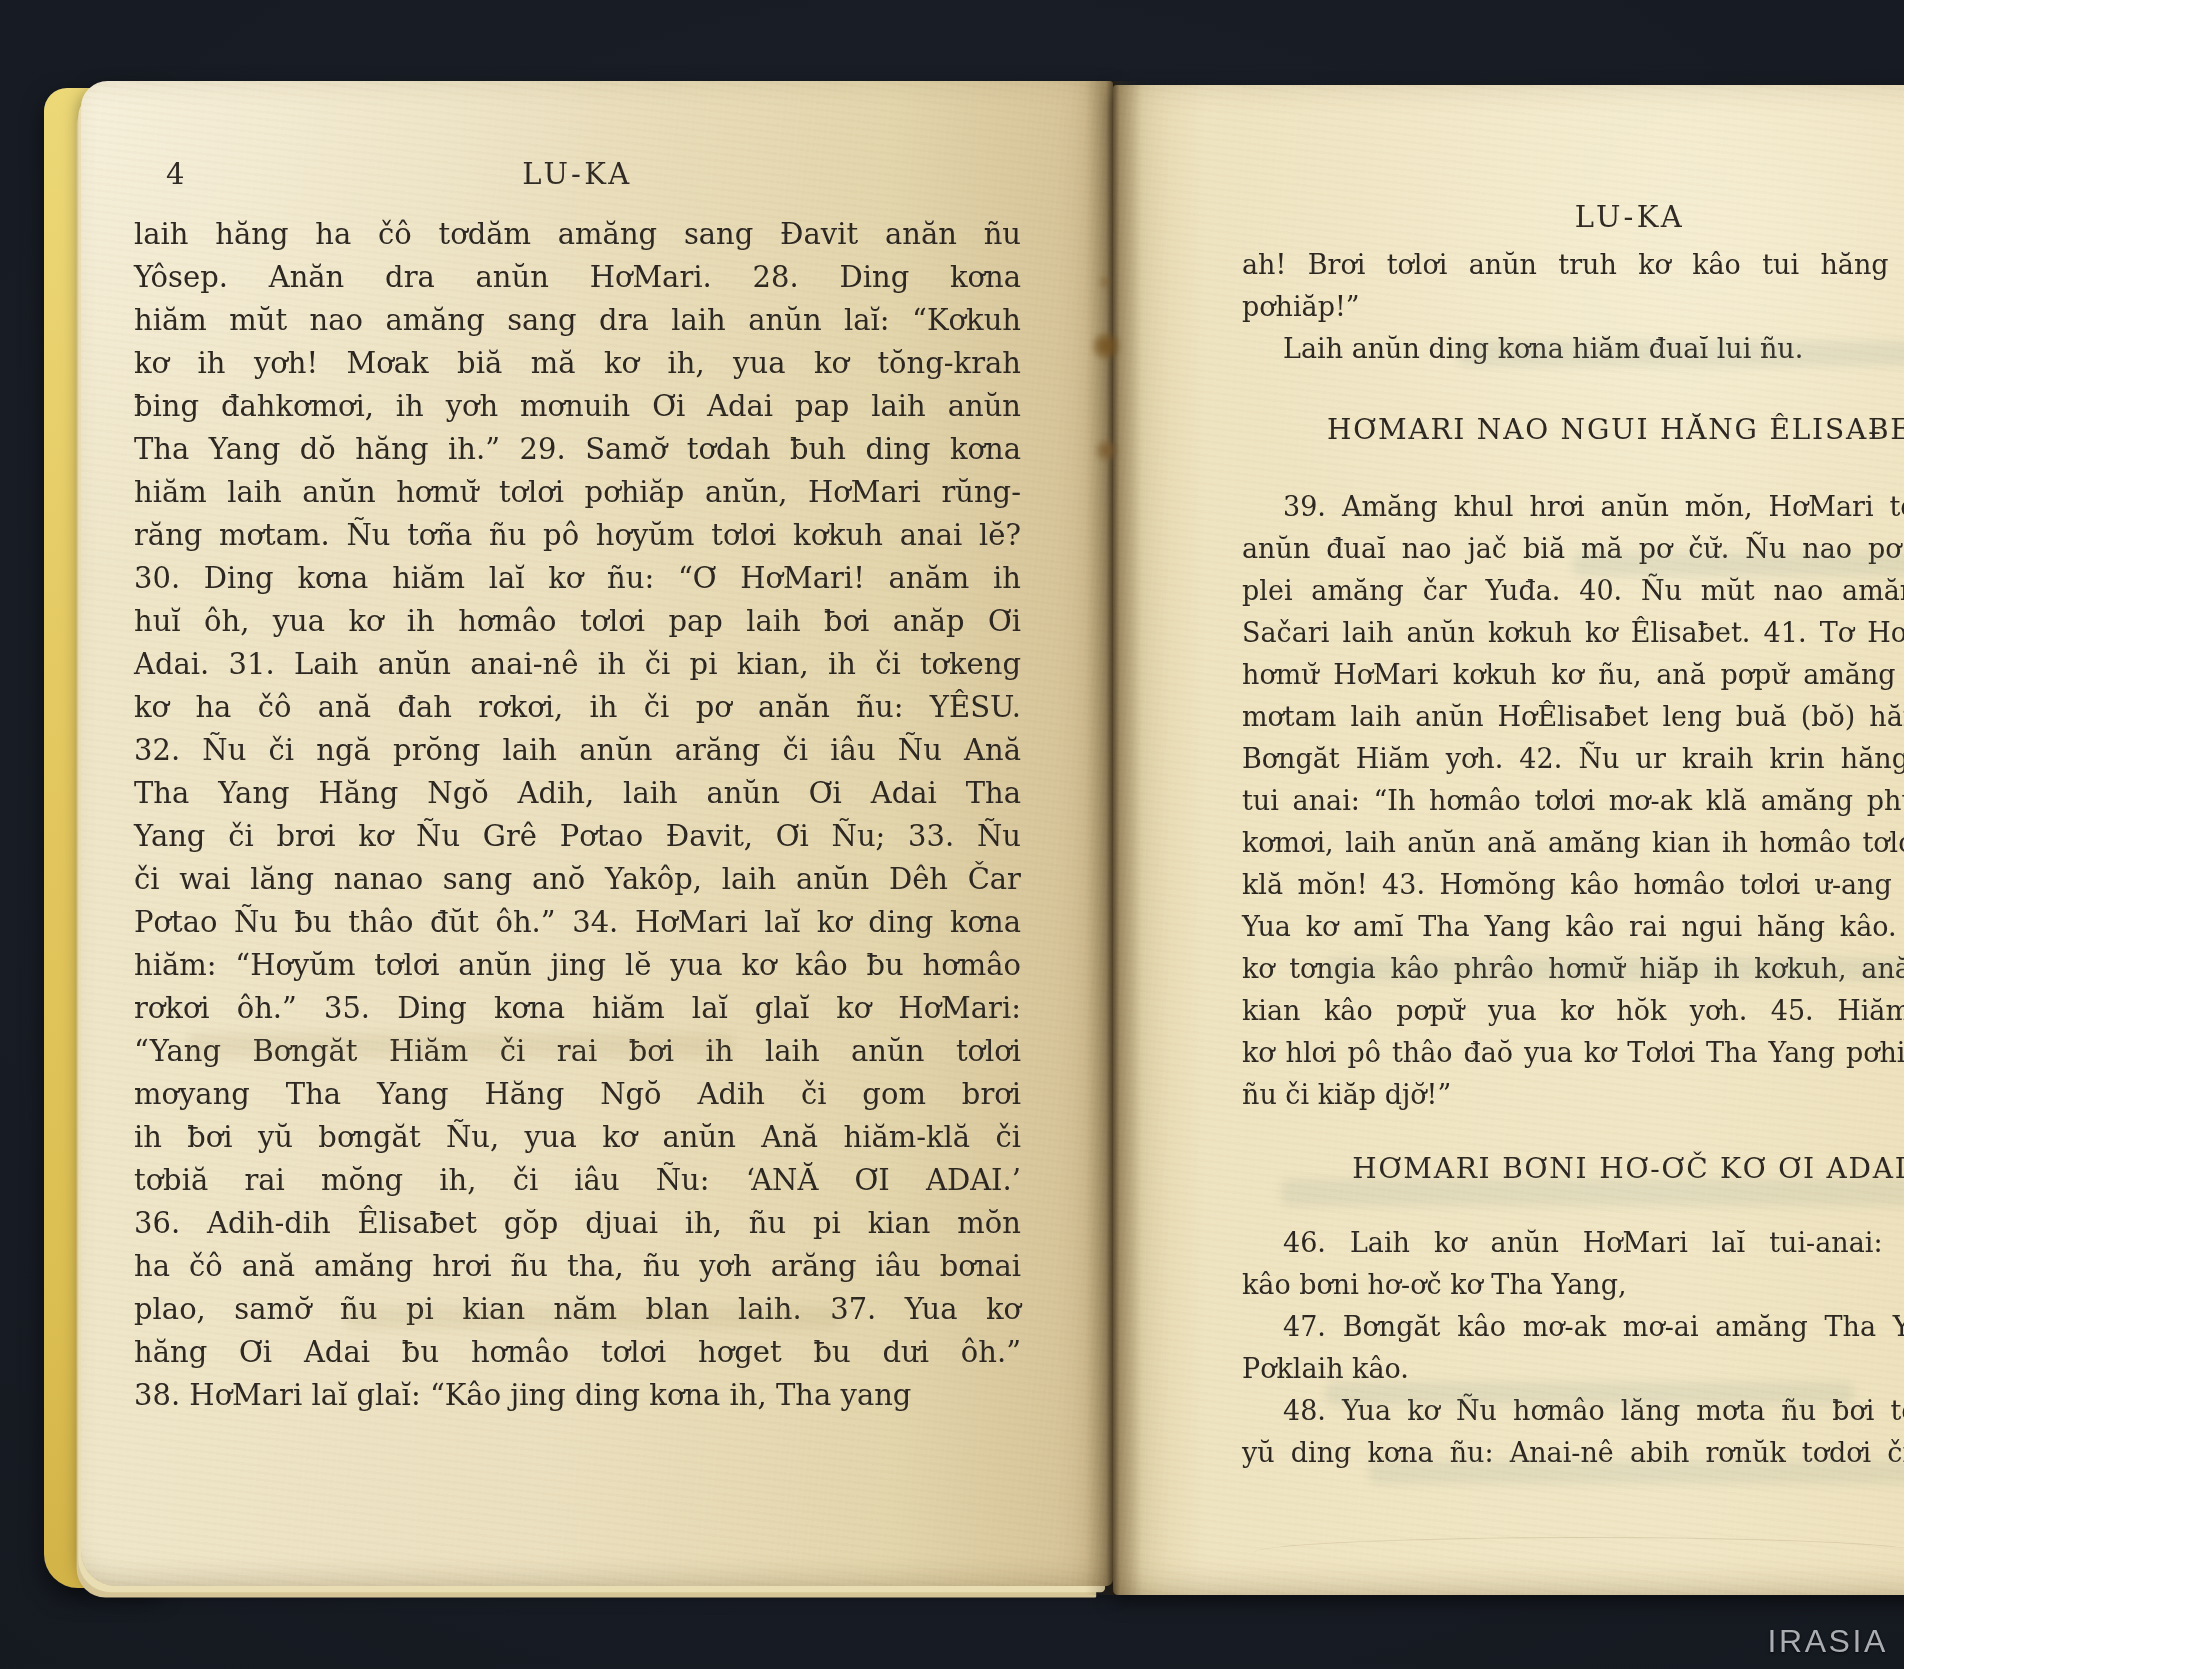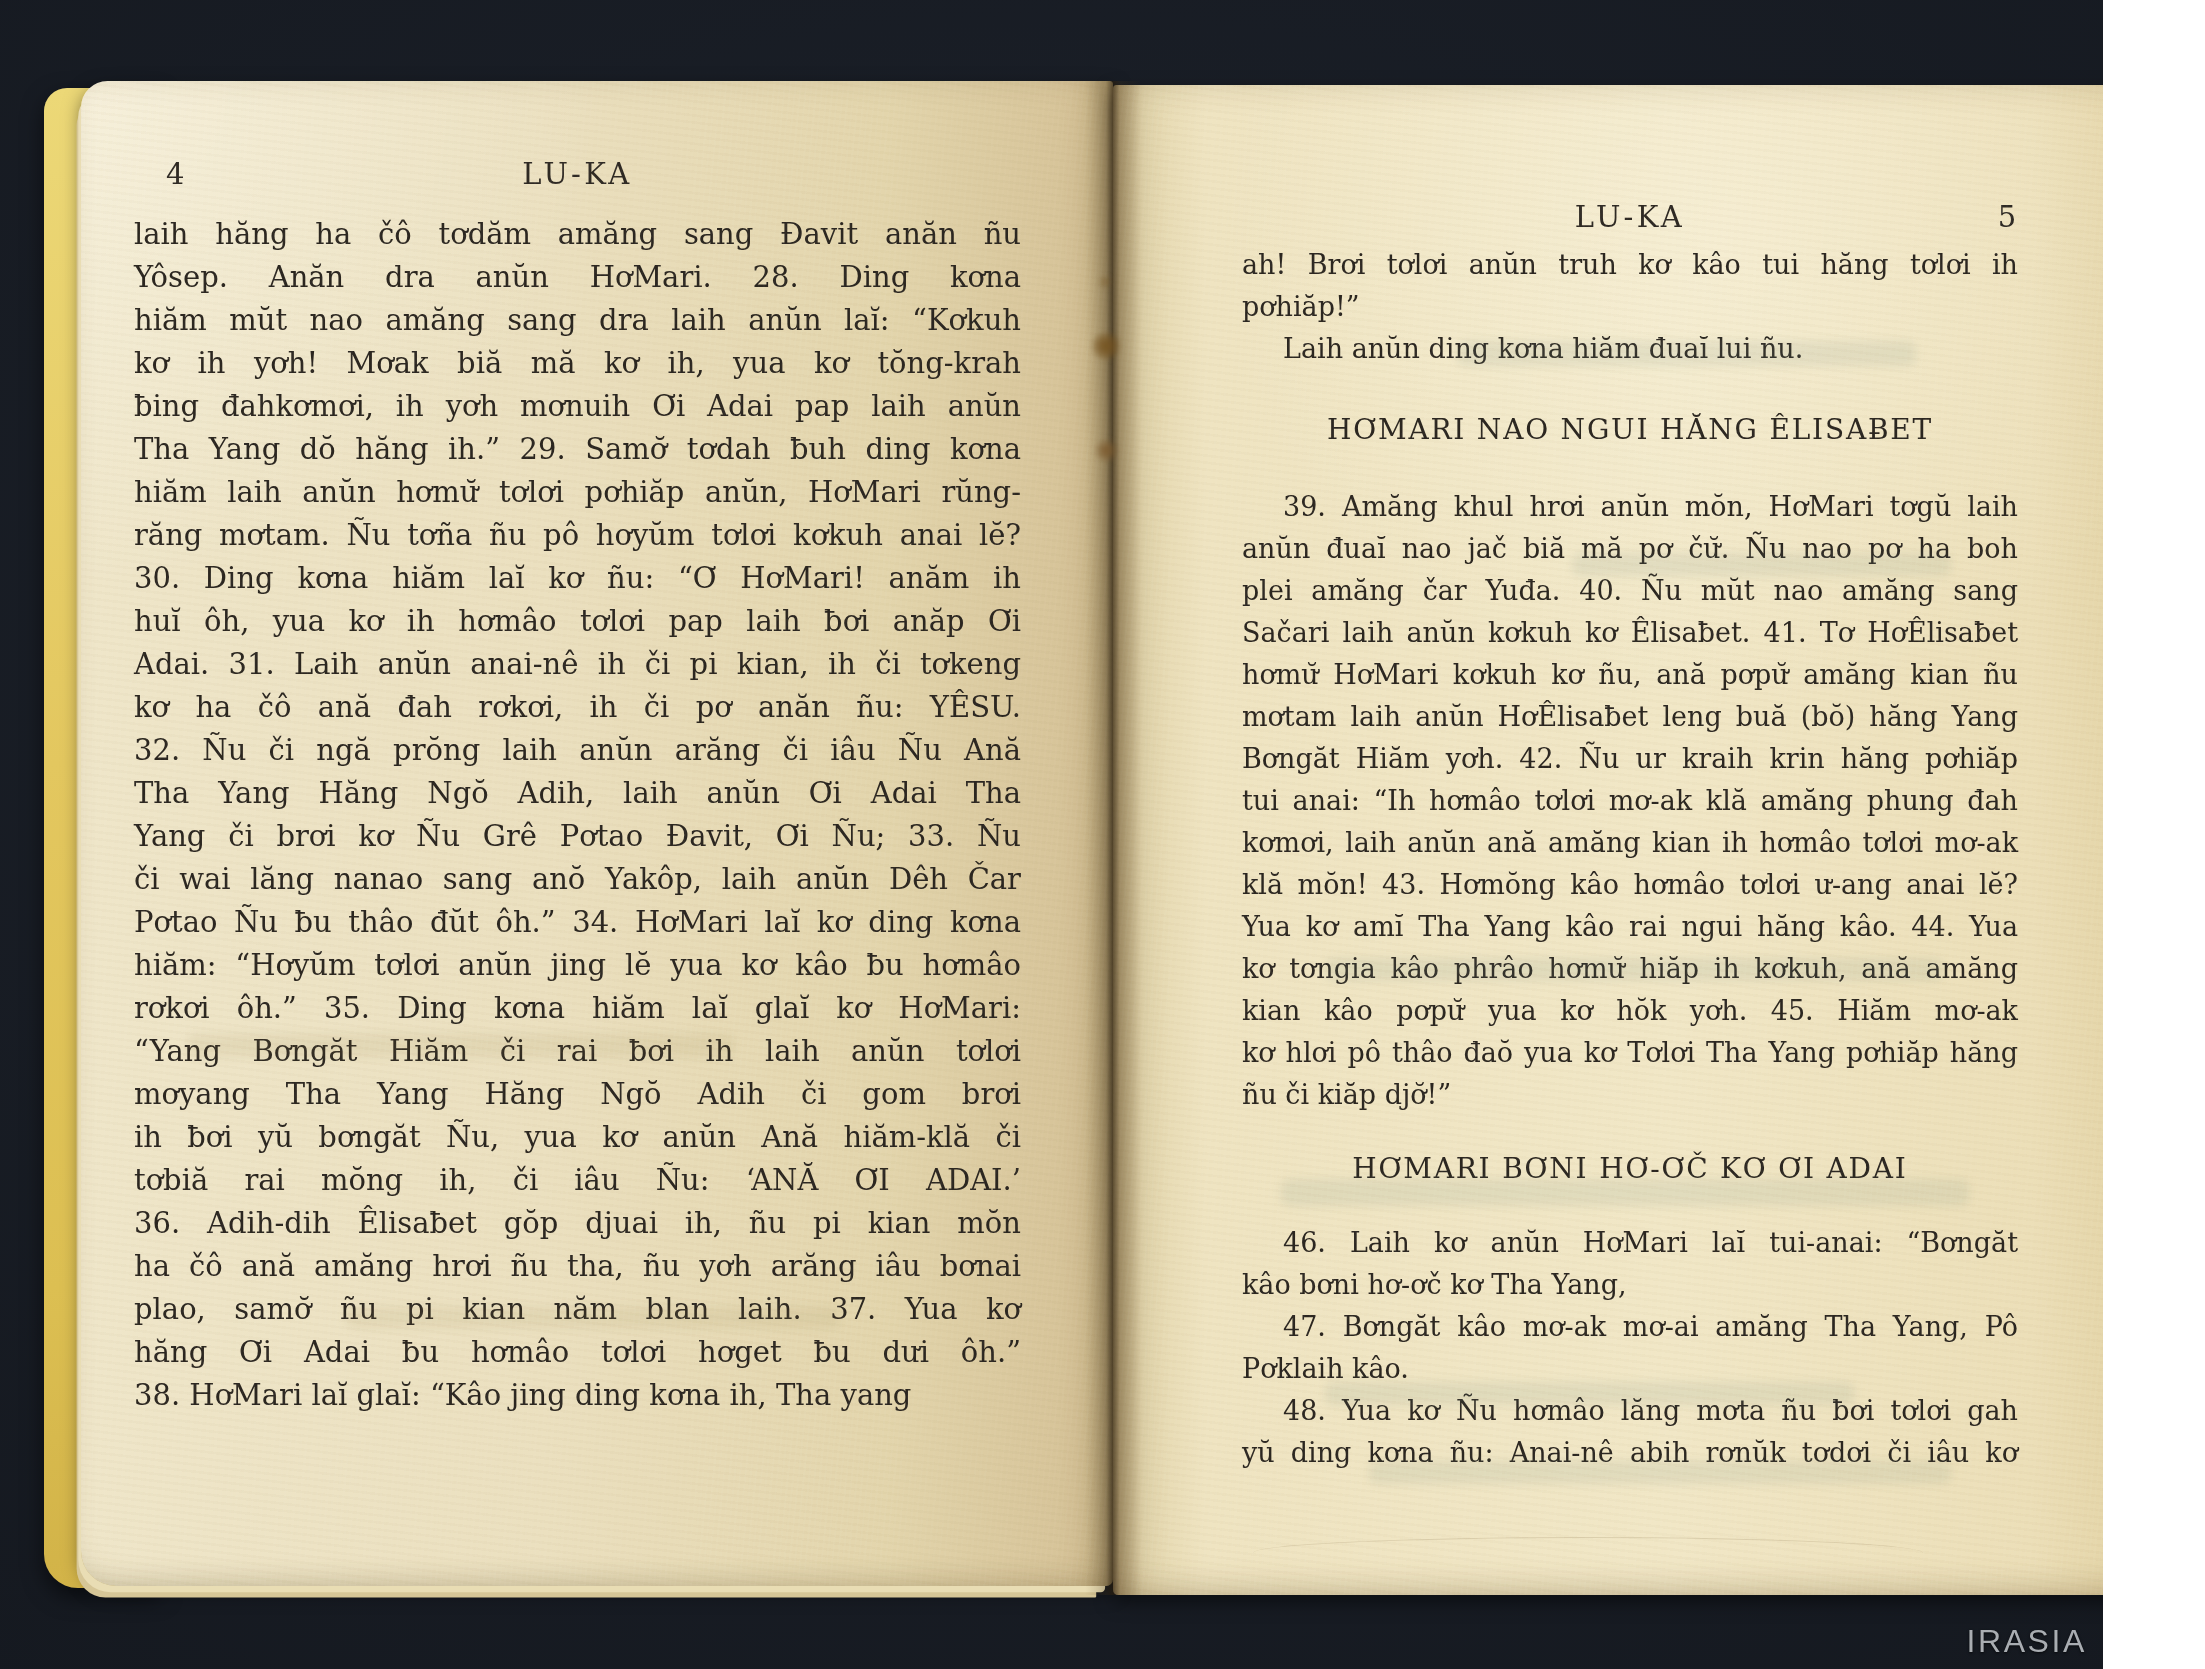--- a/index.html
+++ b/index.html
@@ -1,17 +1,17 @@
 <!DOCTYPE html>
 <html style="font-size:14px"><head>
 <meta charset="utf-8">
 <style>
   html,body{margin:0;padding:0;}
   .stage{
-    position:relative; width:2103px; height:1669px; overflow:hidden;
+    position:relative; width:1904px; height:1669px; overflow:hidden;
     background: radial-gradient(130% 120% at 50% 40%, #1c212a 0%, #151920 65%, #10131a 100%);
     font-family:"DejaVu Serif","Liberation Serif",serif;
   }
   
   .cover-edge{
     position:absolute; left:44px; top:88px; width:115px; height:1500px;
     border-radius:23px 0 0 34px;
     background:linear-gradient(180deg,#ecd877 0%,#e3c75f 45%,#dcbf52 80%,#d2b348 100%);
     box-shadow:0 8.8px 21px rgba(0,0,0,.55);
   }

